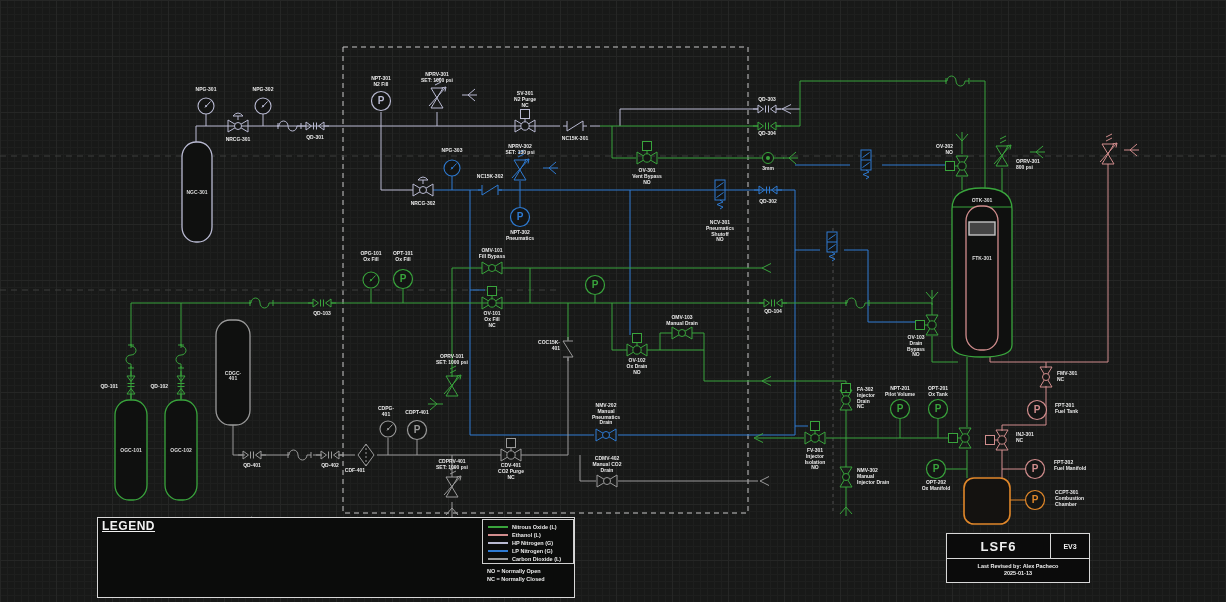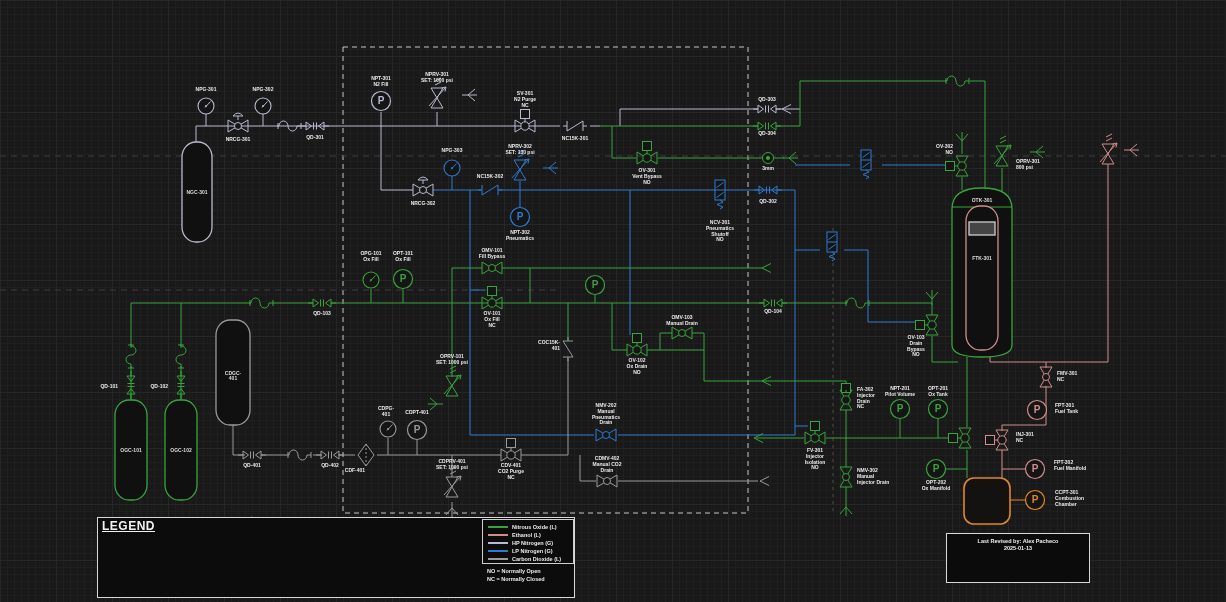--- a/index.html
+++ b/index.html
@@ -702,18 +702,22 @@
           <span class="fl">Carbon Dioxide (L)</span>
         </div>
       </div>
     <div class="notes" id="notes">
         <div>NO = Normally Open</div>
         <div>NC = Normally Closed</div>
       </div>
   </div>
 
   <div class="titleblock">
+    <div class="tb-row1">
+      <div class="tb-name">LSF6</div>
+      <div class="tb-rev">EV3</div>
+    </div>
     <div class="tb-row2">
       <div>Last Revised by: Alex Pacheco</div>
       <div>2025-01-13</div>
     </div>
   </div>
 </div>
 
 </body></html>

